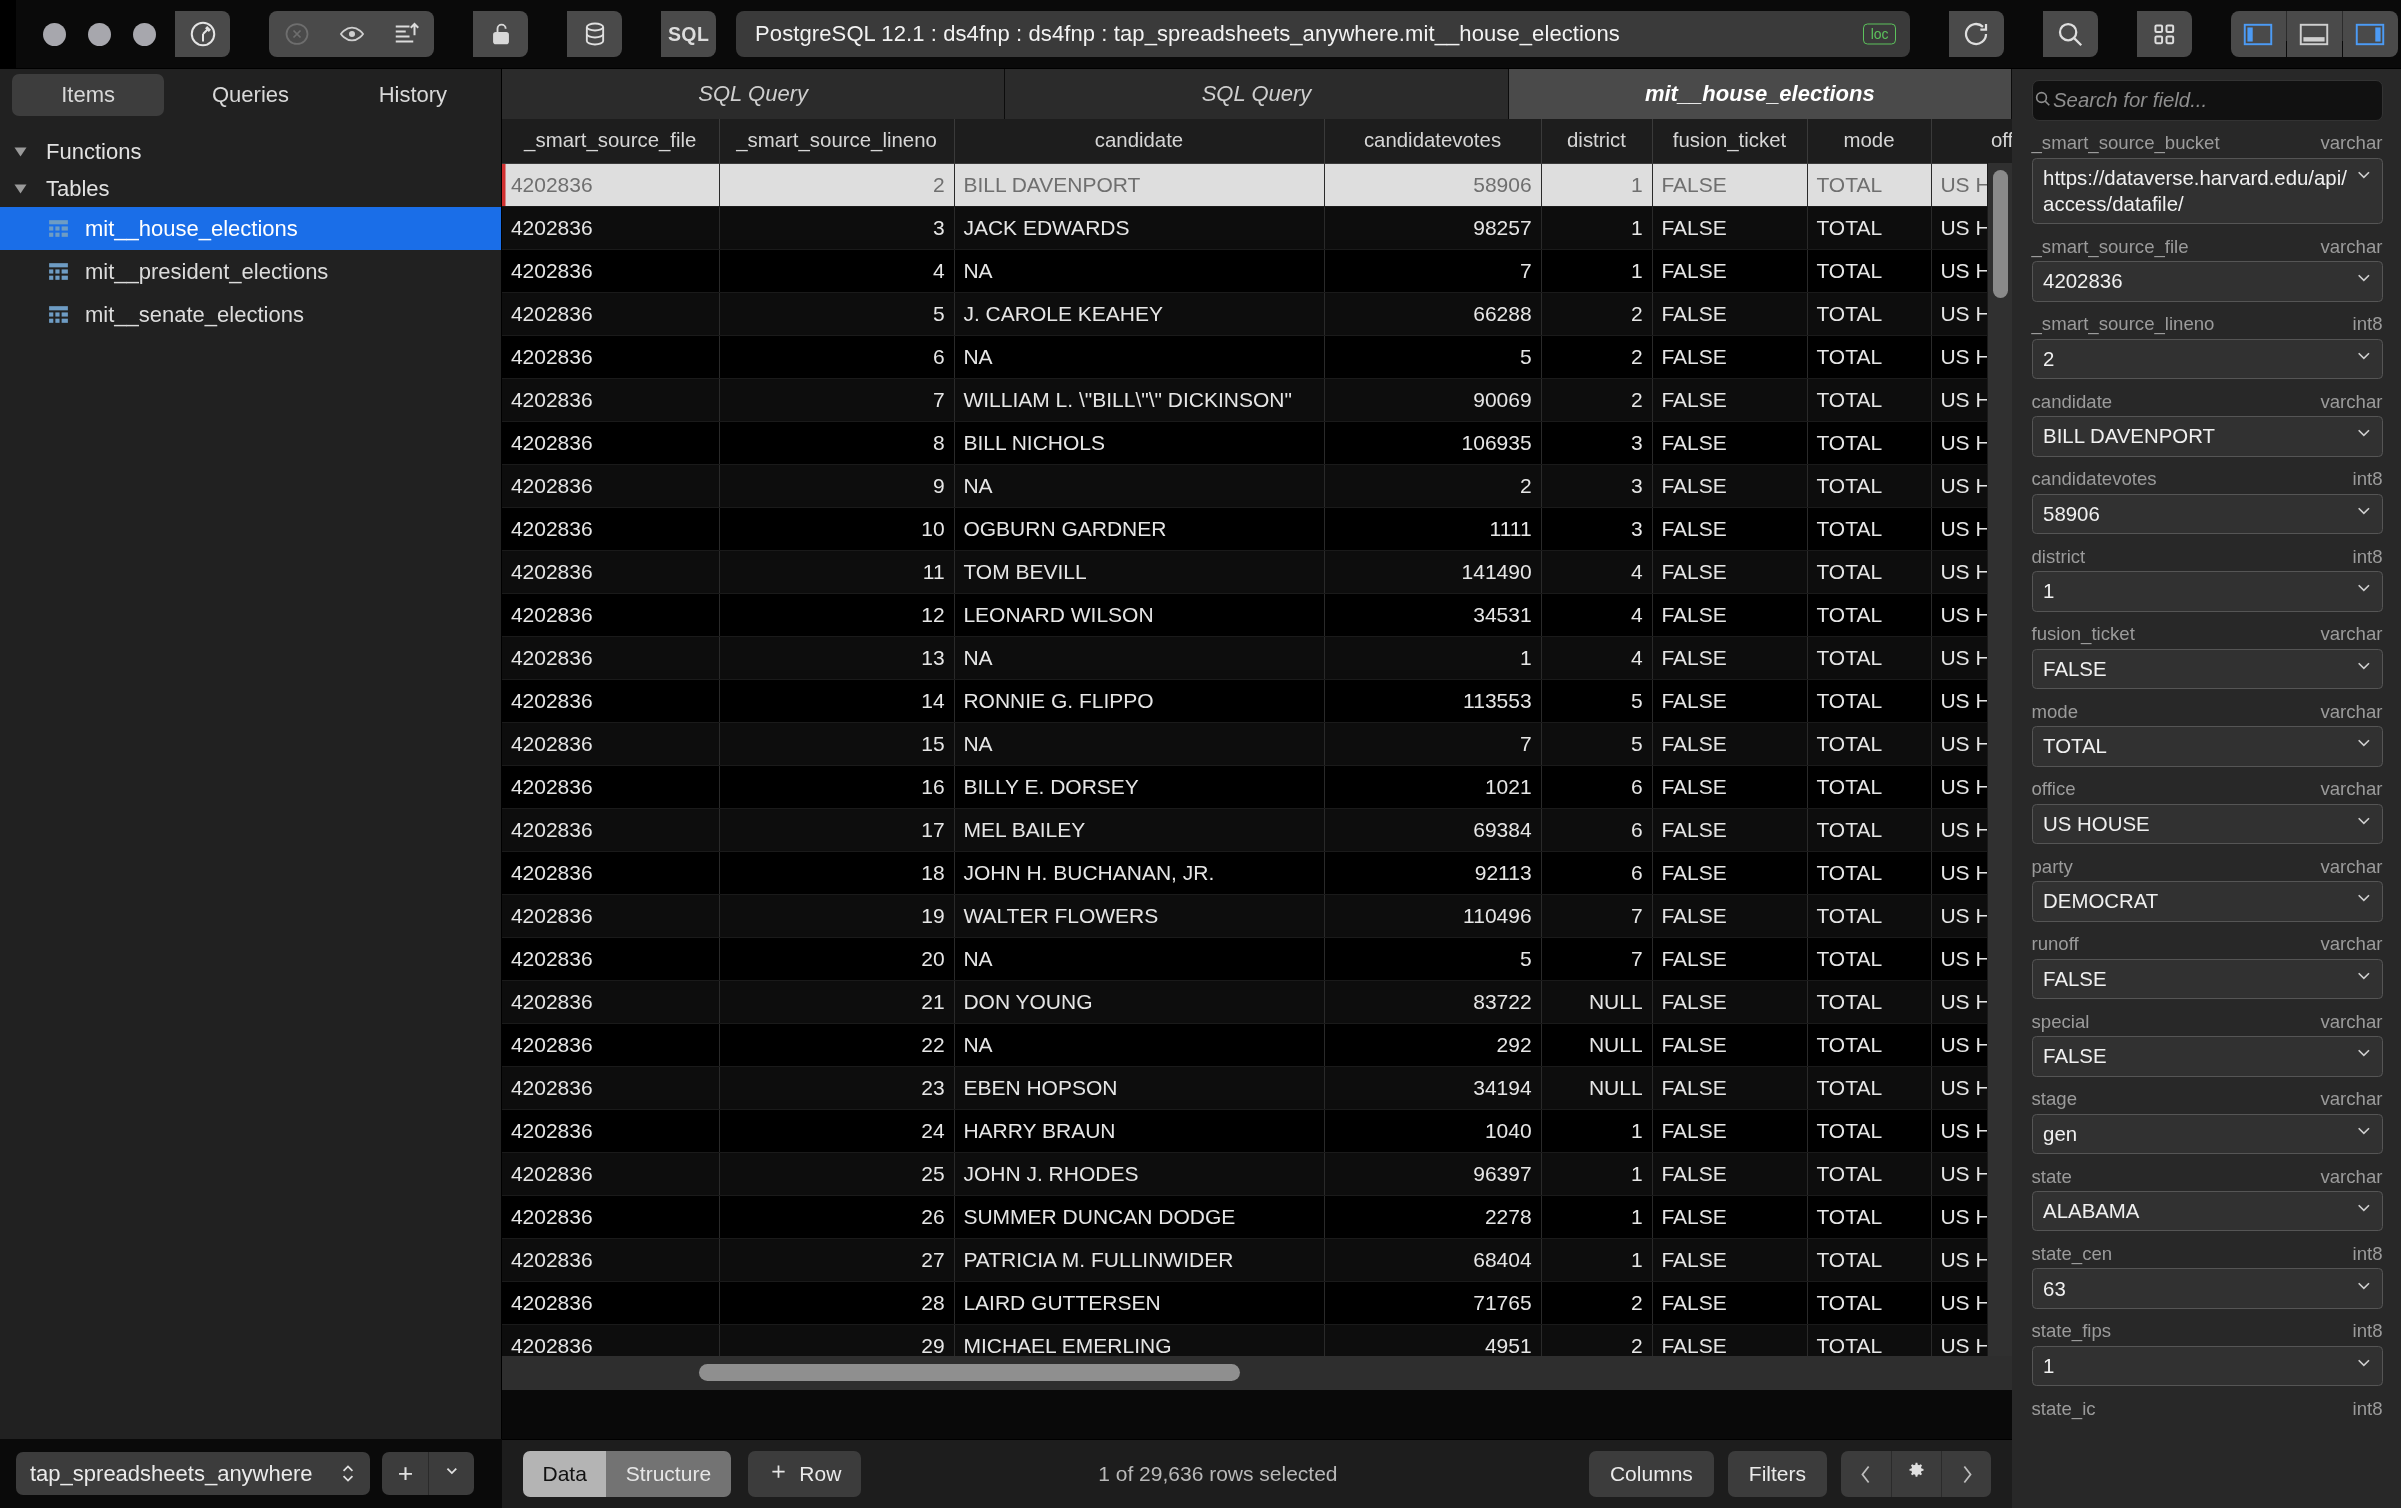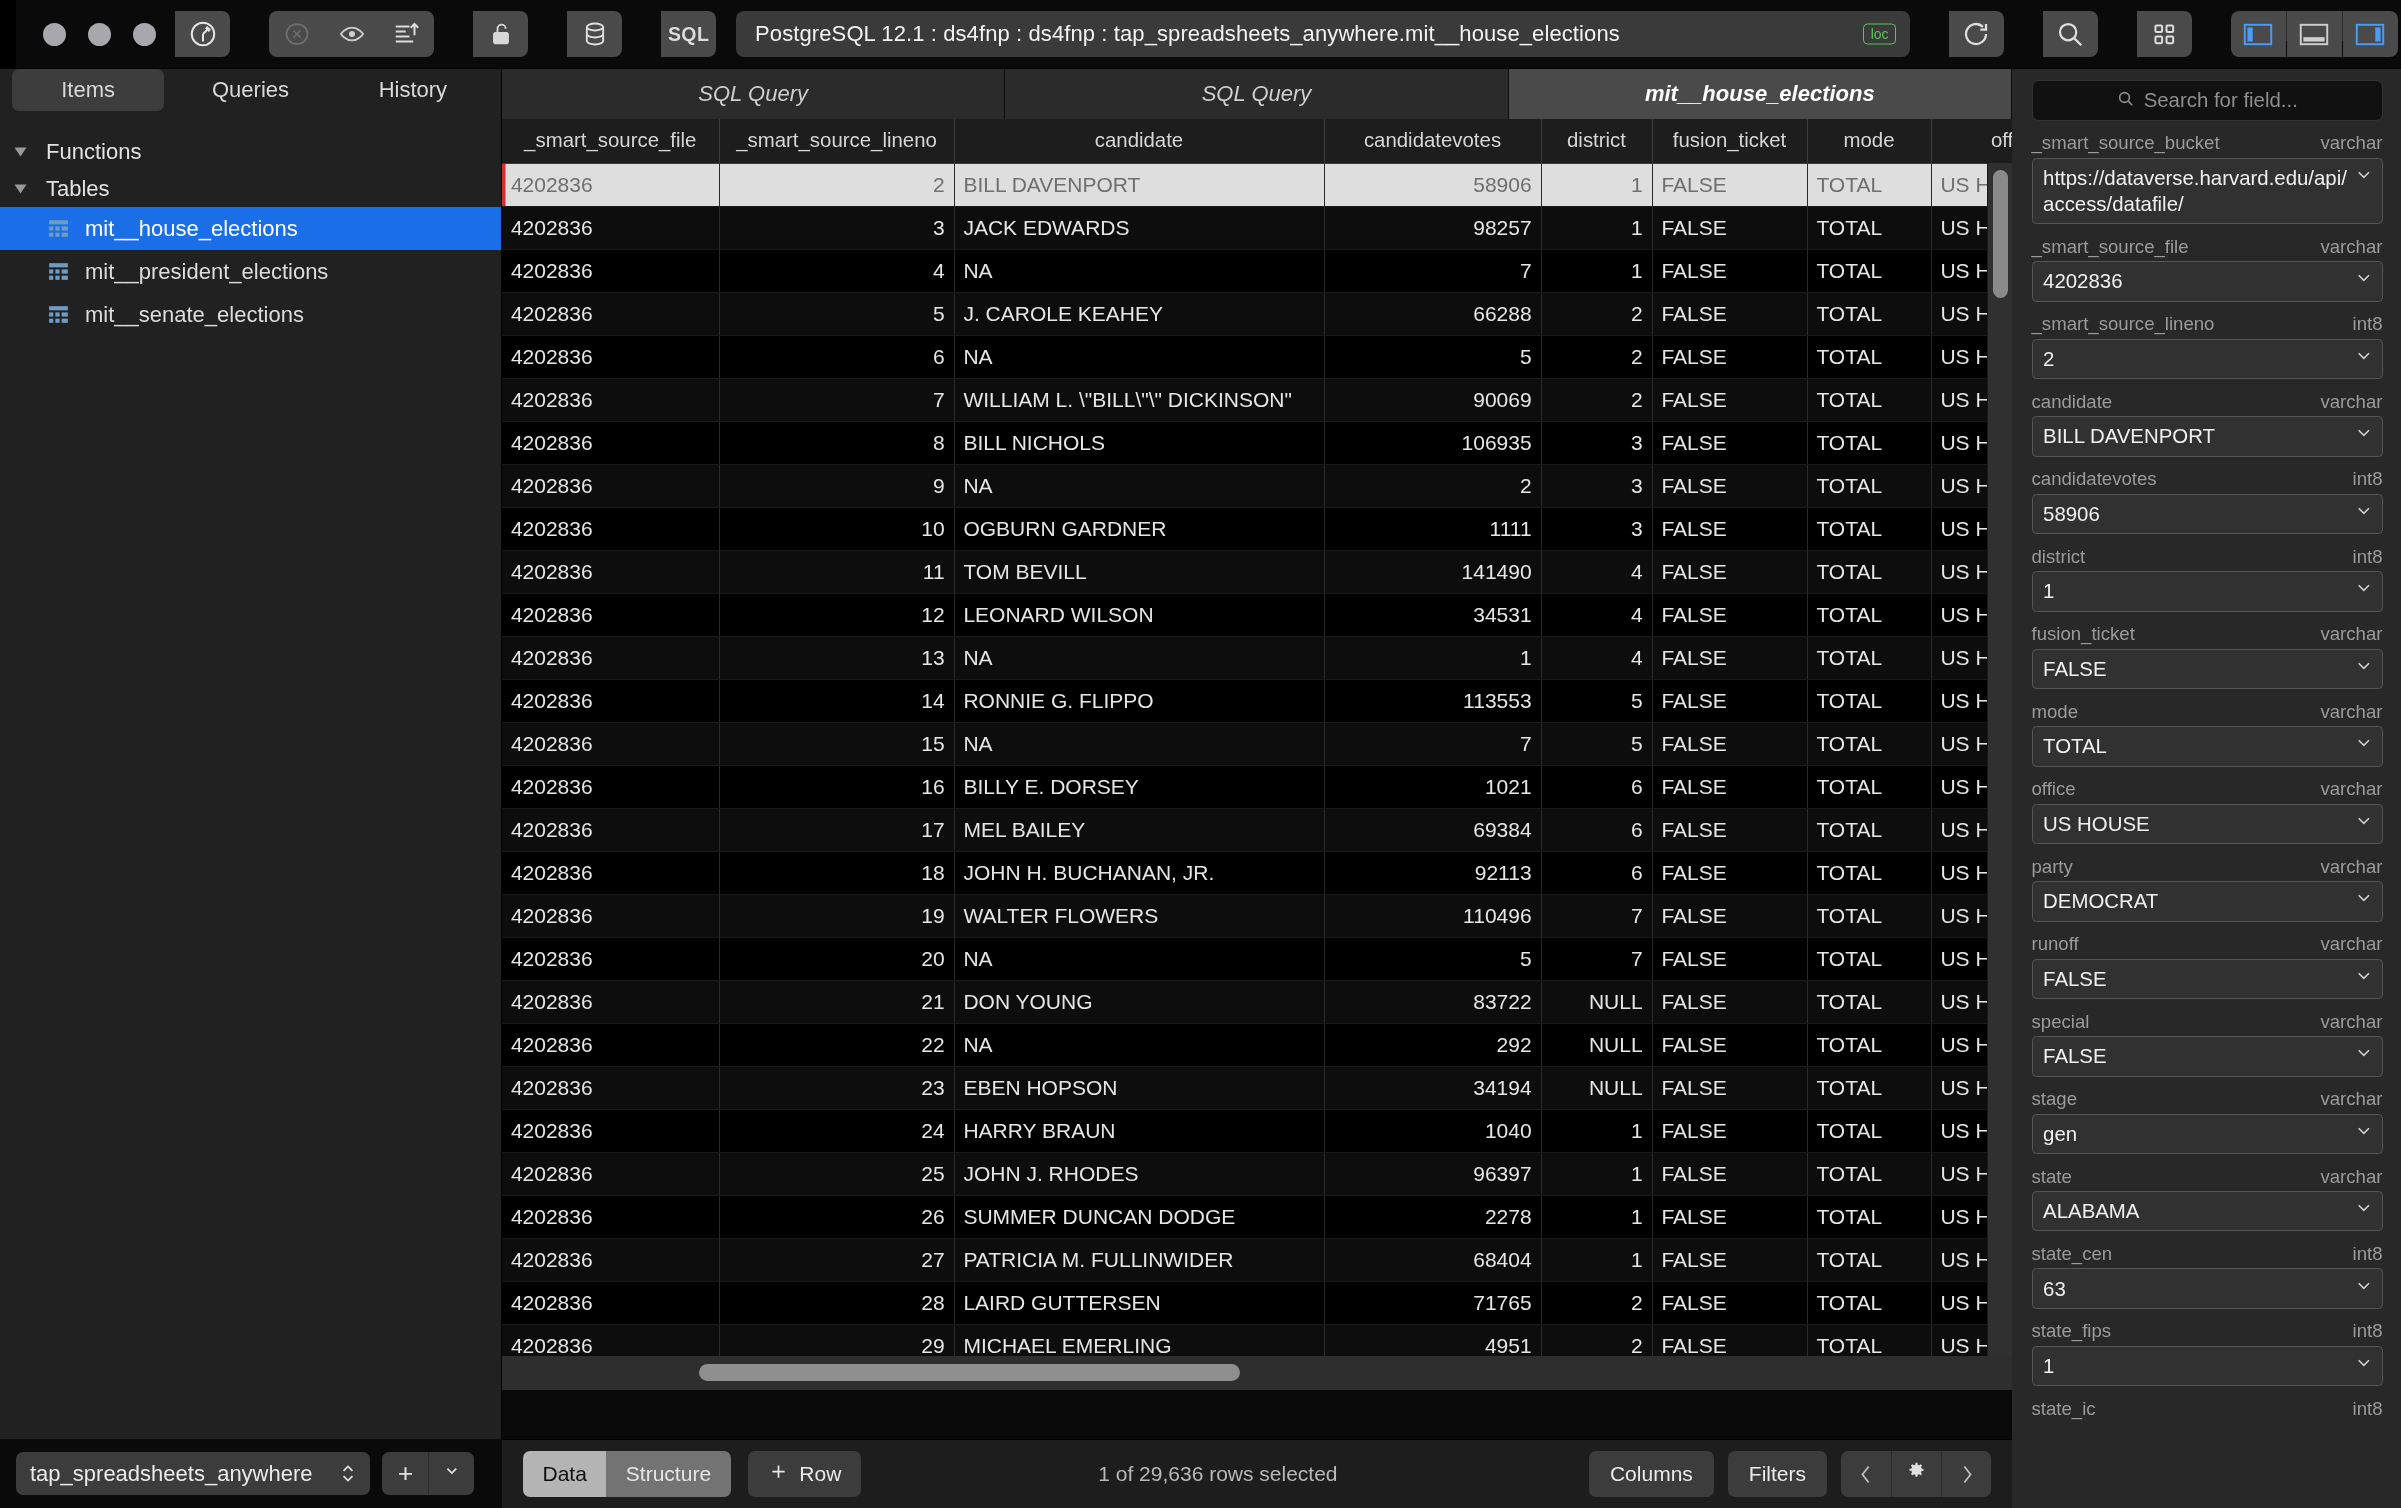--- a/index.html
+++ b/index.html
@@ -48,21 +48,21 @@
     border:1.3px solid #5cc25c; border-radius:4.4px; color:#5cc25c;
     font-size:14px; padding:1.8px 6.2px; line-height:1.1;
   }
 
   
   .sidebar{
     position:absolute; left:0; top:69px; width:502px; height:1370px;
     background:#212121; border-right:0.9px solid #000;
   }
   .seg-tabs{
-    display:flex; height:51px; align-items:flex-start; padding:0 12.4px; gap:11px;
+    display:flex; height:51px; align-items:center; padding:0 12.4px; gap:11px;
   }
   .seg-tab{
     flex:1; text-align:center; font-size:22px; color:#d8d8d8;
     padding:8px 0; border-radius:7px;
   }
   .seg-tab.active{ background:#3d3d3d; }
 
   .side-search{
     margin:7px 21px 0 21px; height:37px; background:#0e0e0e;
     border-radius:7px; display:flex; align-items:center; justify-content:center;
@@ -188,22 +188,23 @@
   .navb:last-child{border-radius:0 7px 7px 0;}
   .navb+.navb{border-left:0.9px solid #2b2b2b;}
 
   
   .inspector{
     position:absolute; left:2012px; top:69px; width:390px; height:1439px;
     background:#282828; overflow:hidden; padding:0 19.5px;
   }
   .insp-search{
     margin-top:10.6px; height:41px; background:#111; border-radius:7px;
-    display:flex; align-items:center; justify-content:center; gap:8px;
+    display:flex; align-items:center; justify-content:flex-start; gap:1px;
     border:0.9px solid #333;
+    font-style:italic;
   }
   .insp-search .ph{ font-size:20.4px; color:#8e8e8e; }
   .fieldrow{ margin-top:11.5px; }
   .fieldhdr{ display:flex; justify-content:space-between; align-items:baseline; }
   .fname{ font-size:18.6px; color:#9b9b9b; }
   .ftype{ font-size:18.6px; color:#9b9b9b; }
   .fbox{
     margin-top:3.5px; min-height:37px; border:0.9px solid #555; border-radius:4.4px;
     background:#313131; display:flex; align-items:flex-start;
     justify-content:space-between; padding:6.2px 8.9px 6.2px 10.6px;

